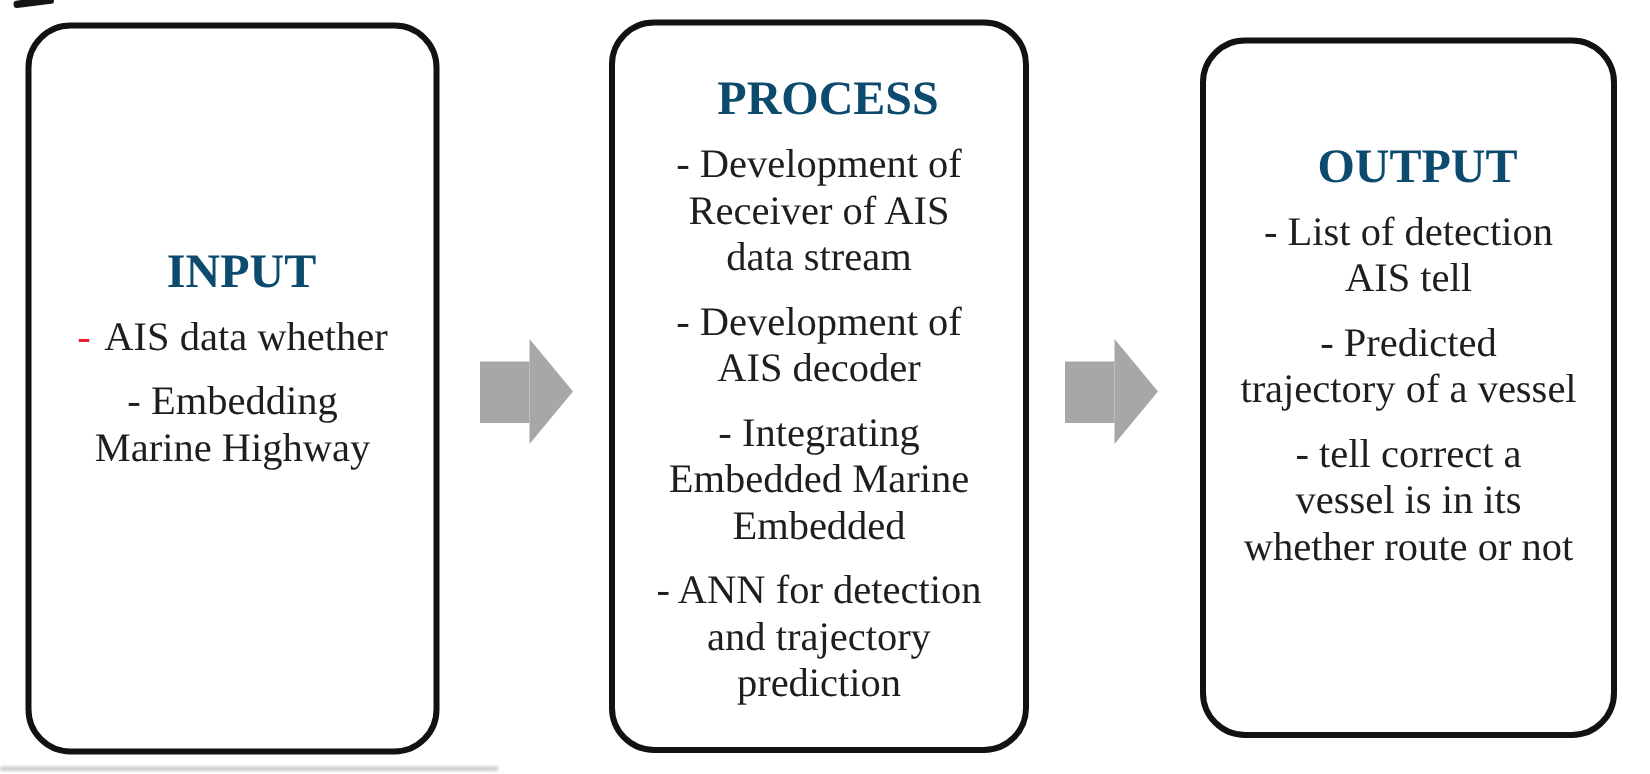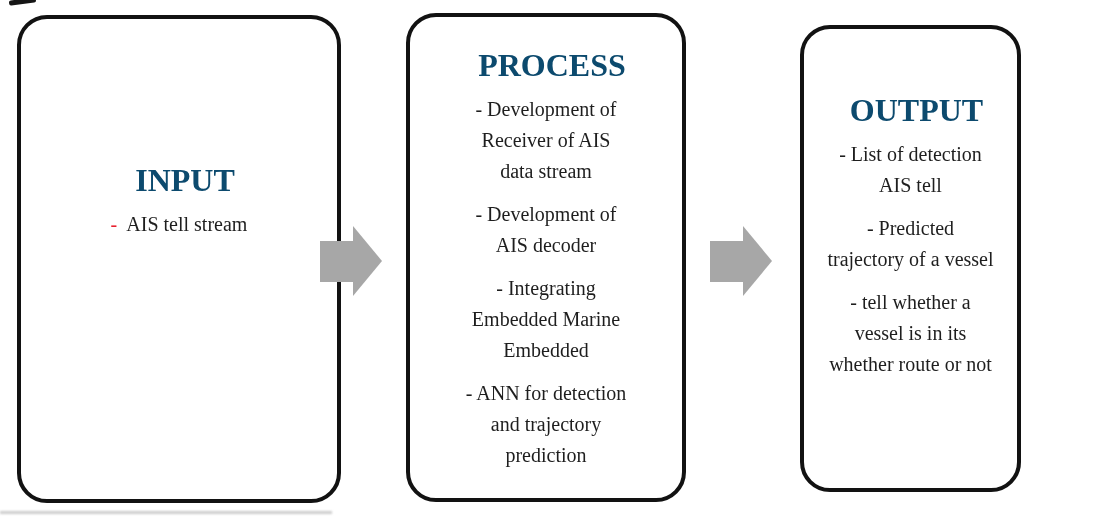--- a/index.html
+++ b/index.html
@@ -13,35 +13,35 @@
     color: #1e1e1e;
   }
   .box {
     position: absolute;
     box-sizing: border-box;
     background: #ffffff;
     border: 4px solid #121212;
     border-radius: 30px;
     text-align: center;
   }
-  #box-input   { left: 17px;  top: 15px; width: 324px; height: 488px; padding-top: 144px; }
+  #box-input   { left: 17px;  top: 15px; width: 276px; height: 488px; padding-top: 144px; }
   #box-process { left: 406px; top: 13px; width: 280px; height: 489px; padding-top: 31px; }
-  #box-output  { left: 800px; top: 25px; width: 221px; height: 467px; padding-top: 64px; }
+  #box-output  { left: 800px; top: 25px; width: 278px; height: 467px; padding-top: 64px; }
 
   .box .title {
     margin: 0 0 12px 0;
     font-size: 32px;
     line-height: 34px;
     font-weight: bold;
     color: #0c4a6e;
     padding-left: 12px;
   }
   .box p.item {
     margin: 12px 6px 0 6px;
-    font-size: 20px;
+    font-size: 27px;
     line-height: 31px;
   }
   .dash-red { color: #e8202e; padding-right: 9px; }
 
   .arrow { position: absolute; width: 62px; height: 71px; }
   #arrow-1 { left: 320px; top: 226px; }
   #arrow-2 { left: 710px; top: 226px; }
   .arrow .stem {
     position: absolute; left: 0; top: 15px;
     width: 33px; height: 41px; background: #a7a7a7;
@@ -68,21 +68,25 @@
 </head>
 <body>
 
 <div class="canvas">
 
   <div class="stray-mark"></div>
 
   <div class="box" id="box-input">
     <h2 class="title">INPUT</h2>
     <p class="item">
-      <span class="dash-red">-</span><span>AIS tell stream</span>
+      <span class="dash-red">-</span><span>AIS data whether</span>
+    </p>
+    <p class="item">
+      <span>- Embedding</span><br>
+      <span>Marine Highway</span>
     </p>
   </div>
 
   <div class="arrow" id="arrow-1">
     <div class="stem"></div>
     <div class="head"></div>
   </div>
 
   <div class="box" id="box-process">
     <h2 class="title">PROCESS</h2>
@@ -116,21 +120,21 @@
     <h2 class="title">OUTPUT</h2>
     <p class="item">
       <span>- List of detection</span><br>
       <span>AIS tell</span>
     </p>
     <p class="item">
       <span>- Predicted</span><br>
       <span>trajectory of a vessel</span>
     </p>
     <p class="item">
-      <span>- tell whether a</span><br>
+      <span>- tell correct a</span><br>
       <span>vessel is in its</span><br>
       <span>whether route or not</span>
     </p>
   </div>
 
   <div class="scanline-artifact"></div>
 
 </div>
 
 </body></html>

